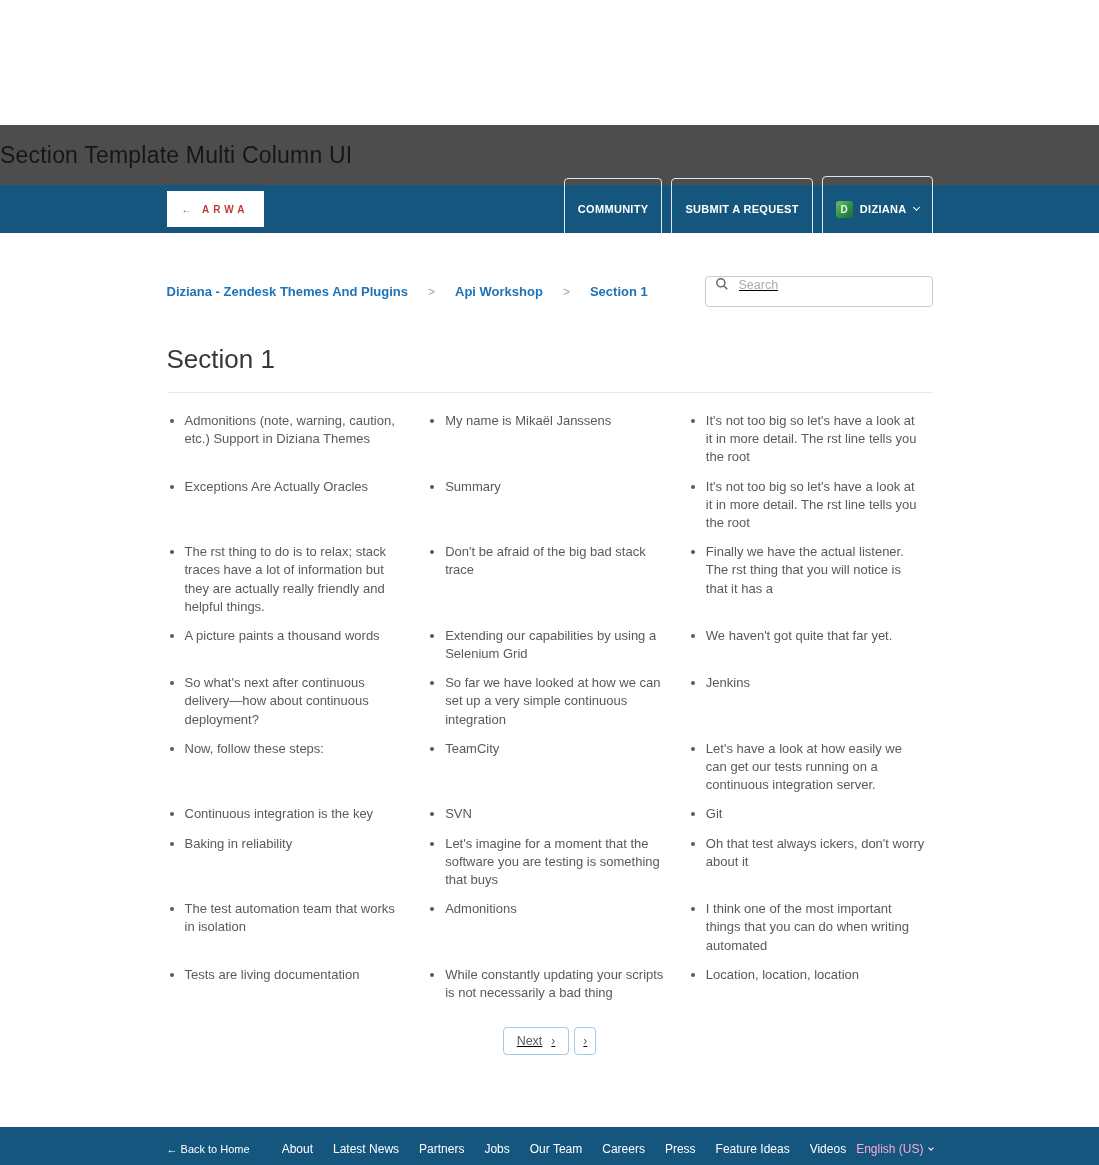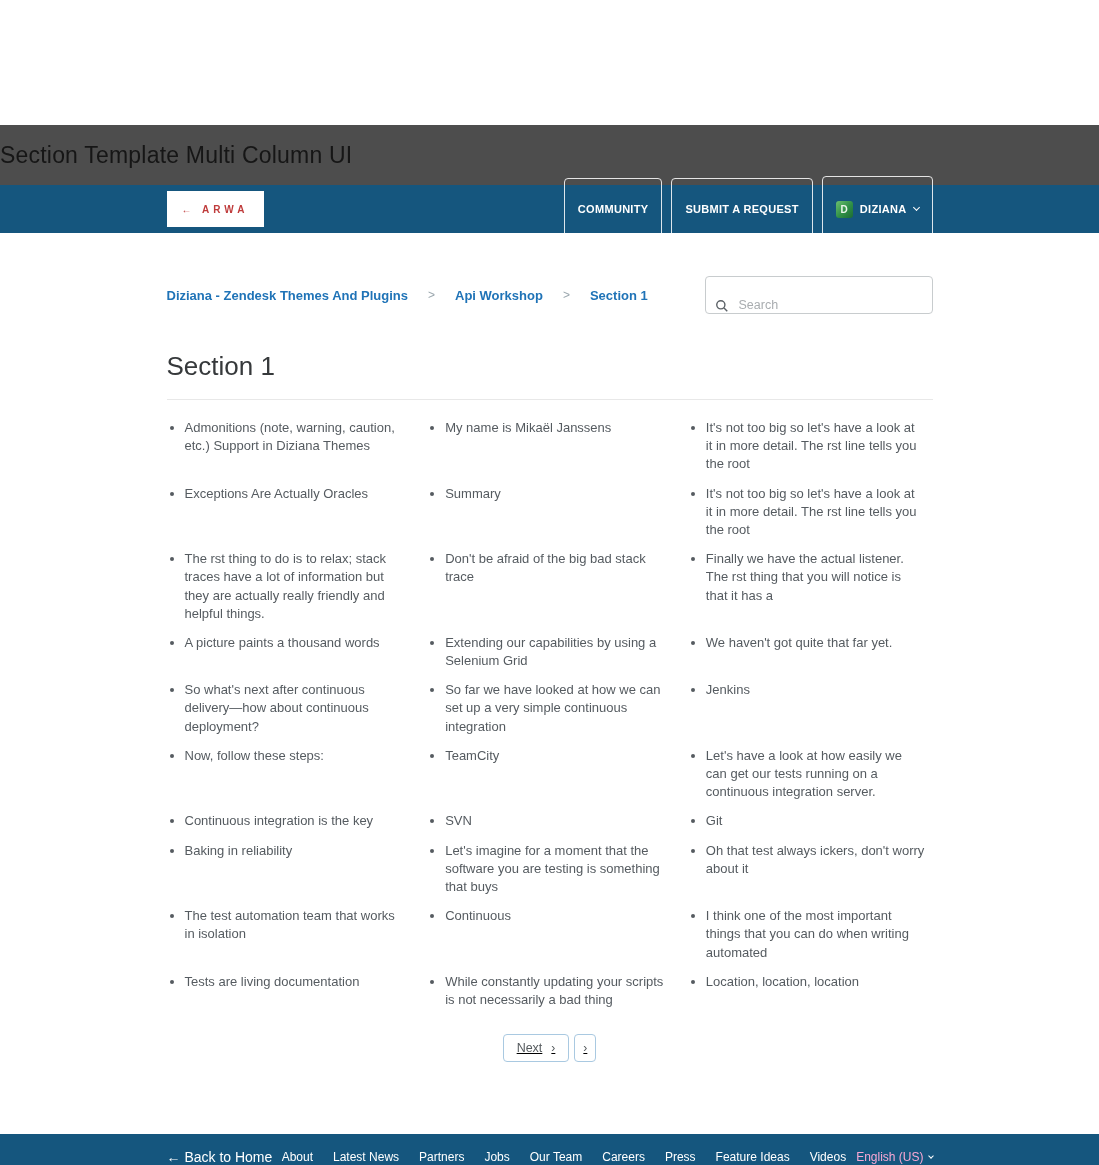--- a/index.html
+++ b/index.html
@@ -30,43 +30,43 @@
     background:linear-gradient(135deg,#6CC06F 0%,#2F8F46 55%,#1C6B33 100%);
     display:inline-flex;align-items:center;justify-content:center;color:#eaf6ea;font-size:10px;font-weight:700;}
   .chev{width:5px;height:5px;border-right:1.4px solid #fff;border-bottom:1.4px solid #fff;
     transform:rotate(45deg);display:inline-block;margin-left:7px;margin-top:-3px;}
   
   .container{width:766px;margin:0 auto;}
   .topbar{display:flex;align-items:center;justify-content:space-between;margin-top:43px;}
   .breadcrumbs{display:flex;align-items:center;gap:20px;font-size:13px;font-weight:600;}
   .breadcrumbs a{color:var(--link);text-decoration:none;}
   .crumb-sep{color:#9aa6ad;font-weight:400;font-size:12px;}
-  .searchbox{width:228px;height:38px;border:1px solid #c8ccce;border-radius:4px;display:flex;
-    align-items:flex-end;padding:0 9px;background:#fff;}
+  .searchbox{width:228px;height:31px;border:1px solid #c8ccce;border-radius:4px;display:flex;
+    align-items:flex-start;padding:0 9px;background:#fff;text-decoration:underline;}
   .searchbox input{border:none;outline:none;flex:1;font-size:12.5px;color:#444;margin-left:8px;
     font-family:"Liberation Sans",sans-serif;background:transparent;}
   .searchbox input::placeholder{color:#a9adb0;}
   .section-title{font-size:26px;font-weight:400;color:#36393b;margin:37px 0 0 0;}
   .rule{border:none;border-top:1px solid #e8e8e8;margin:17px 0 0 0;}
   
   .article-grid{display:grid;grid-template-columns:repeat(3,1fr);column-gap:30px;row-gap:11px;
     margin:19px 0 0 0;padding:0 0 0 14px;list-style:disc outside;}
   .article-grid li{font-size:13px;line-height:1.4;color:var(--text);margin-left:4px;padding-right:8px;cursor:pointer;}
   
   .pagination{display:flex;justify-content:center;align-items:stretch;gap:5px;margin-top:25px;text-decoration:underline;}
   .pg-btn{border:1px solid var(--pager-border);border-radius:4px;background:#fff;color:#565b5e;
     font-size:12.5px;display:flex;align-items:center;padding:6px 13px;cursor:pointer;
     font-family:"Liberation Sans",sans-serif;}
   .pg-btn .arrow{margin-left:9px;font-size:12px;color:#565b5e;}
   .pg-btn.small{padding:6px 8px;}
   
   footer{background:var(--navbar);margin-top:72px;padding:15px 0 13px 0;}
   .footer-inner{width:766px;margin:0 auto;}
   .frow{display:flex;align-items:center;}
-  .back-home{color:#fff;font-size:14px;text-decoration:none;}
+  .back-home{color:#fff;font-size:11px;text-decoration:none;}
   .flinks{margin-left:auto;display:flex;align-items:center;gap:20px;}
   .flinks a{color:#fff;font-size:12px;text-decoration:none;white-space:nowrap;}
   .lang-sel{display:flex;align-items:center;color:#f9a8d4;font-size:12px;margin-left:10px;cursor:pointer;}
   .lang-sel .chev{border-color:#fff;width:4px;height:4px;margin-left:5px;}
 </style>
 </head>
 <body>
 
 <div class="top-spacer"></div>
 
@@ -135,21 +135,21 @@
       <li>Now, follow these steps:</li>
       <li>TeamCity</li>
       <li>Let's have a look at how easily we can get our tests running on a continuous integration server.</li>
       <li>Continuous integration is the key</li>
       <li>SVN</li>
       <li>Git</li>
       <li>Baking in reliability</li>
       <li>Let's imagine for a moment that the software you are testing is something that buys</li>
       <li>Oh that test always ickers, don't worry about it</li>
       <li>The test automation team that works in isolation</li>
-      <li>Continuous</li>
+      <li>Admonitions</li>
       <li>I think one of the most important things that you can do when writing automated</li>
       <li>Tests are living documentation</li>
       <li>While constantly updating your scripts is not necessarily a bad thing</li>
       <li>Location, location, location</li>
     </ul>
 
   <div class="pagination">
     <button class="pg-btn">
       <span>Next</span>
       <span class="arrow">›</span>

